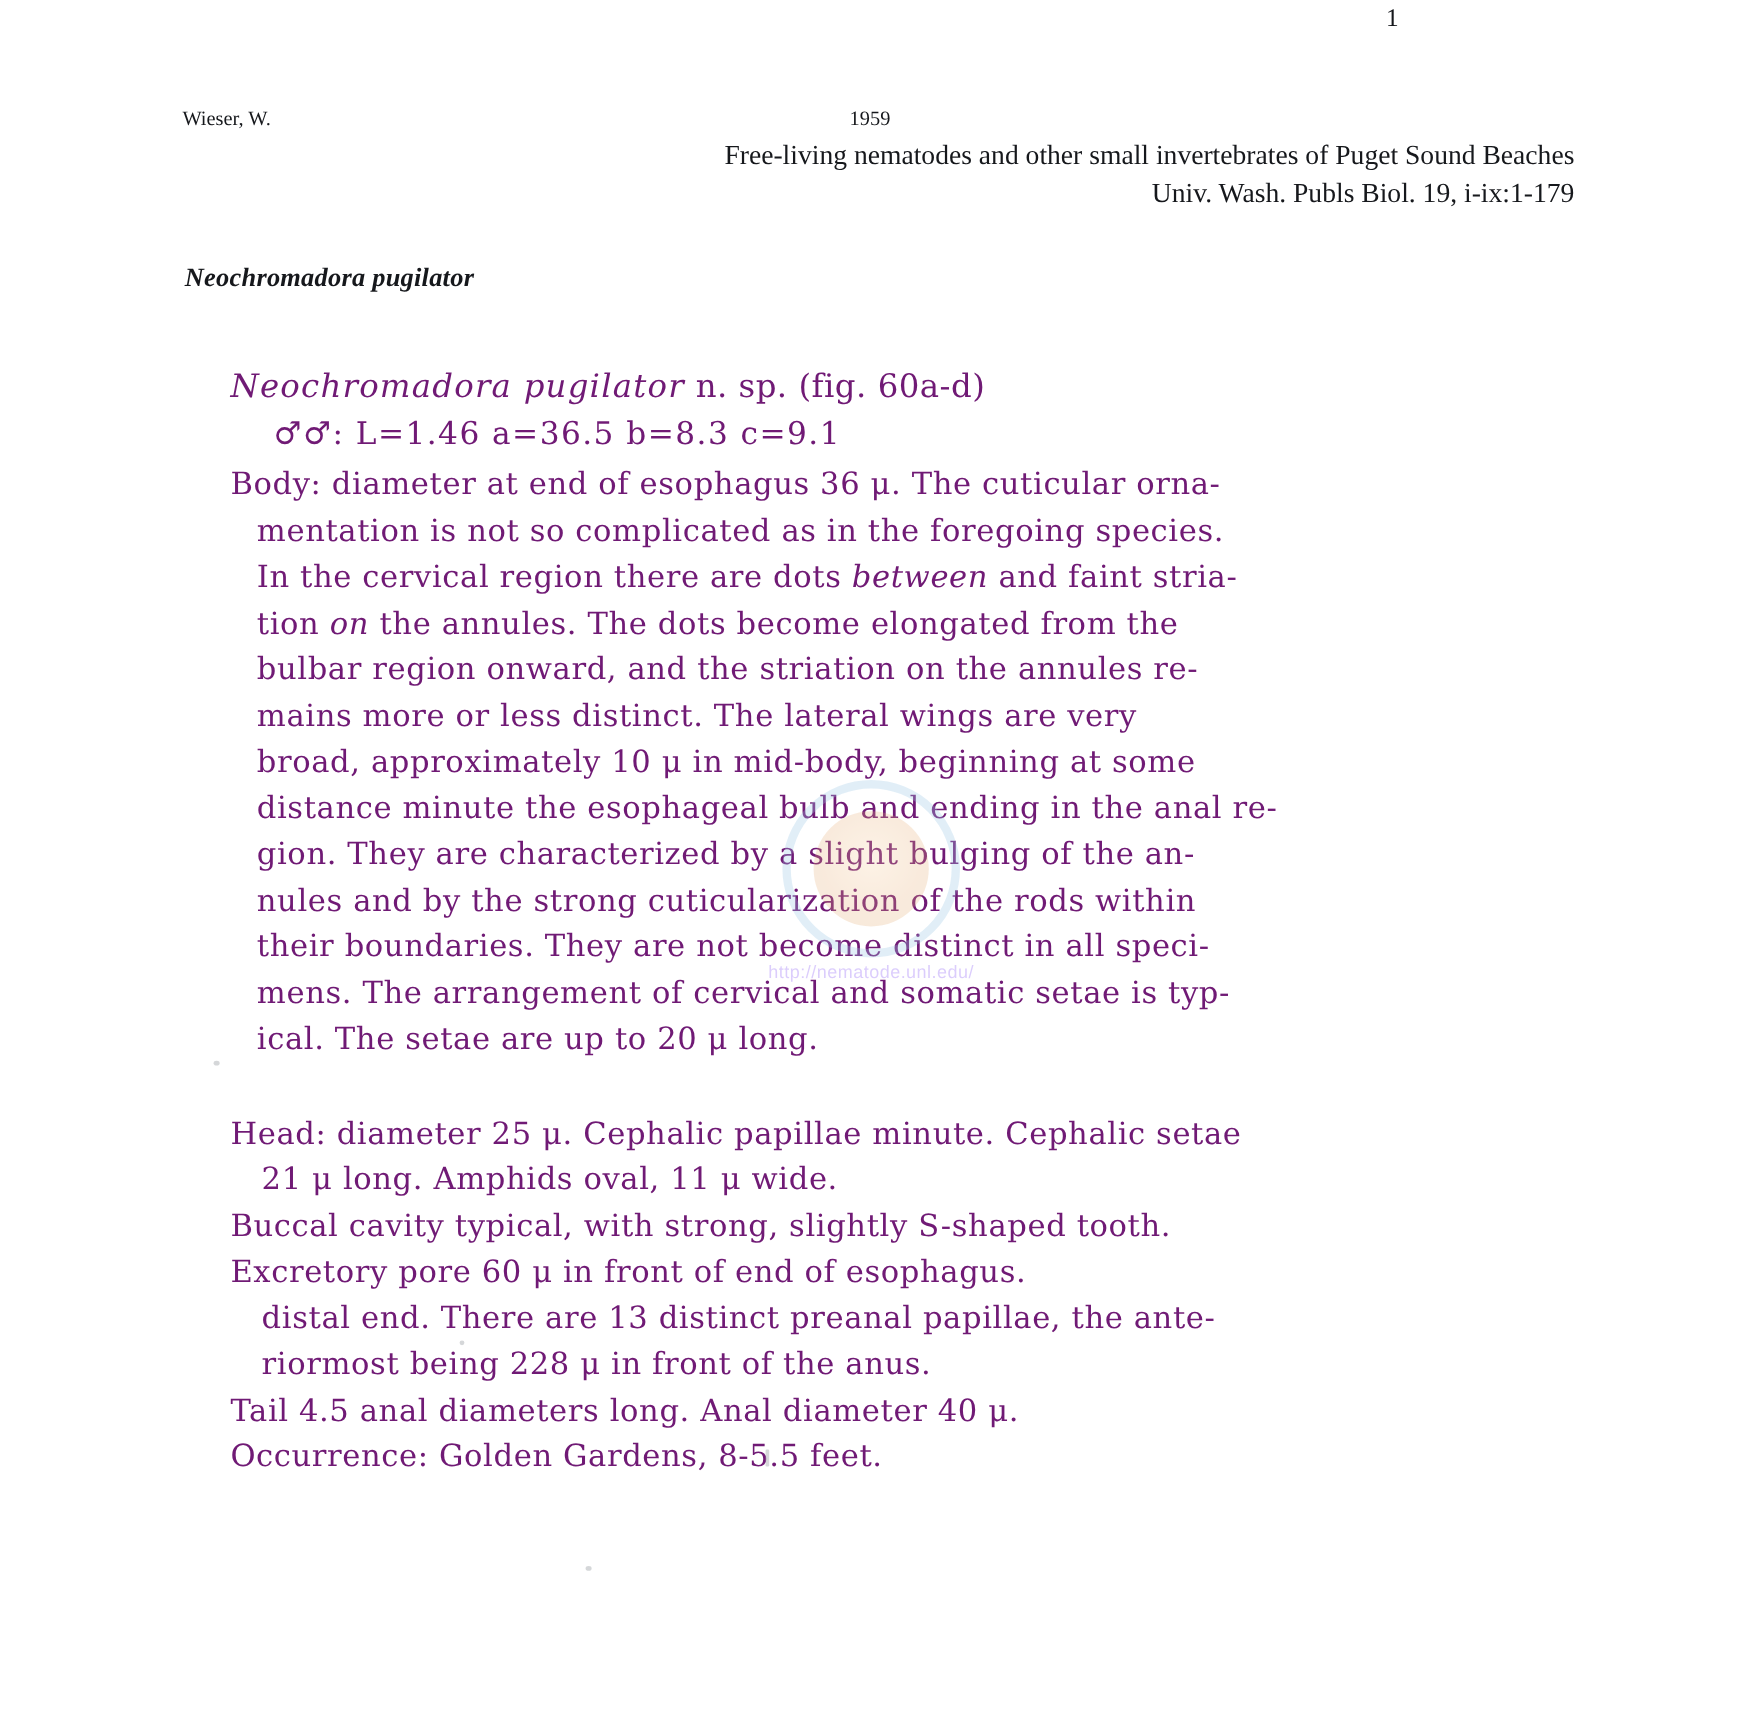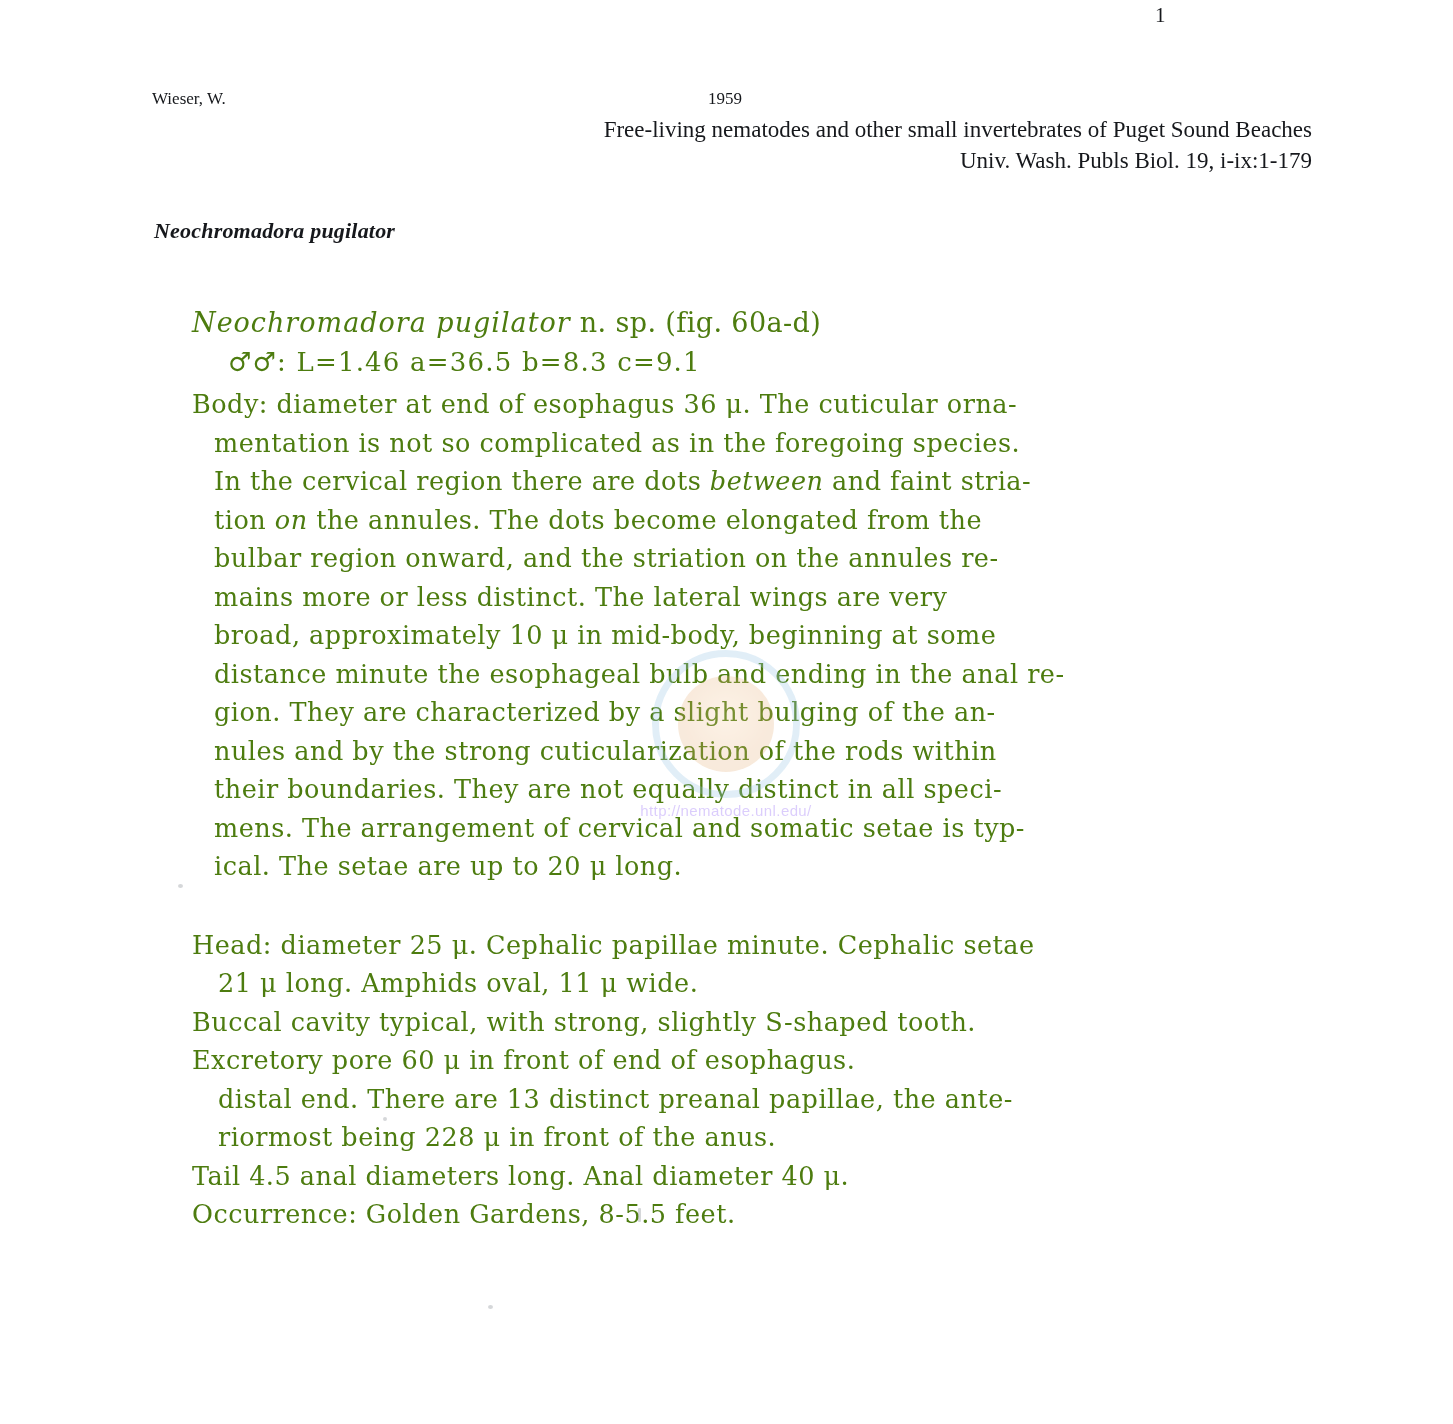--- a/index.html
+++ b/index.html
@@ -66,21 +66,21 @@
     letter-spacing: 0.2px;
   }
 
   
   .body-block {
     position: absolute;
     left: 192px;
     top: 303px;
     width: 1120px;
     font-family: "DejaVu Serif", "Liberation Serif", serif;
-    color: #4d7c0f;
+    color: #701a75;
   }
 
   .title-line {
     font-size: 27px;
     line-height: 40px;
     letter-spacing: 0.4px;
     white-space: nowrap;
   }
   .title-line .sci {
     font-style: italic;
@@ -208,21 +208,21 @@
     <span class="l">Body: diameter at end of esophagus 36 μ. The cuticular orna-</span>
     <span class="l ind">mentation is not so complicated as in the foregoing species.</span>
     <span class="l ind">In the cervical region there are dots <em>between</em> and faint stria-</span>
     <span class="l ind">tion <em>on</em> the annules. The dots become elongated from the</span>
     <span class="l ind">bulbar region onward, and the striation on the annules re-</span>
     <span class="l ind">mains more or less distinct. The lateral wings are very</span>
     <span class="l ind">broad, approximately 10 μ in mid-body, beginning at some</span>
     <span class="l ind">distance minute the esophageal bulb and ending in the anal re-</span>
     <span class="l ind">gion. They are characterized by a slight bulging of the an-</span>
     <span class="l ind">nules and by the strong cuticularization of the rods within</span>
-    <span class="l ind">their boundaries. They are not equally distinct in all speci-</span>
+    <span class="l ind">their boundaries. They are not become distinct in all speci-</span>
     <span class="l ind">mens. The arrangement of cervical and somatic setae is typ-</span>
     <span class="l ind">ical. The setae are up to 20 μ long.</span>
   </div>
 
   <div class="gap"></div>
 
   <div class="stanza">
     <span class="l">Head: diameter 25 μ. Cephalic papillae minute. Cephalic setae</span>
     <span class="l ind">21 μ long. Amphids oval, 11 μ wide.</span>
     <span class="l">Buccal cavity typical, with strong, slightly S-shaped tooth.</span>

